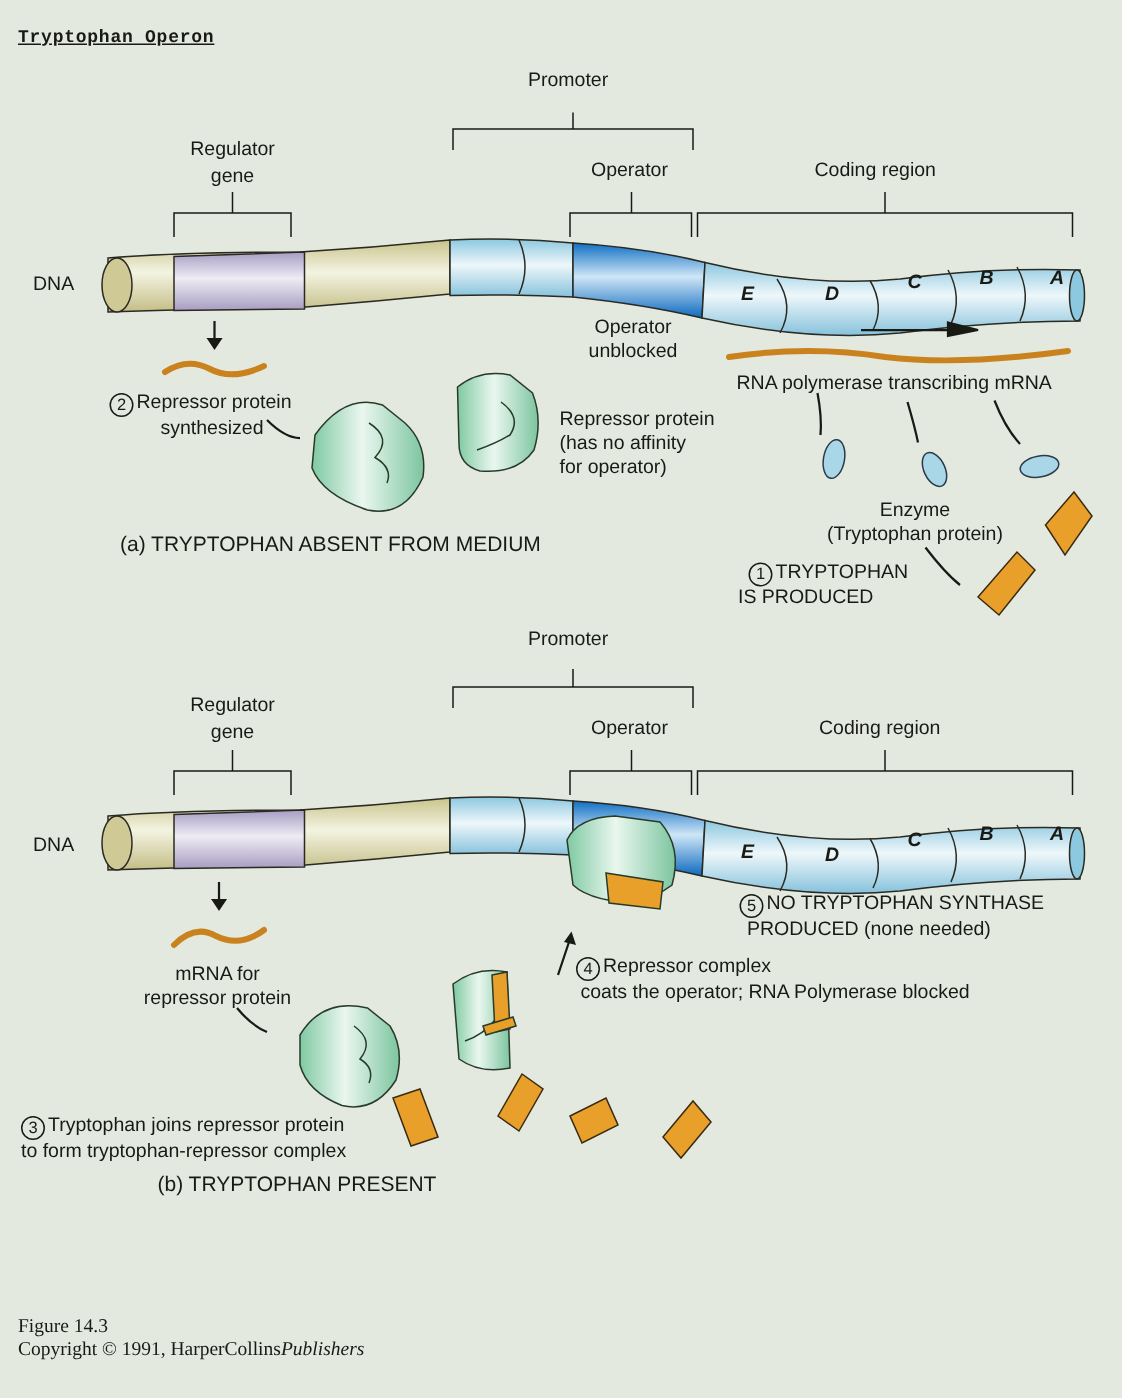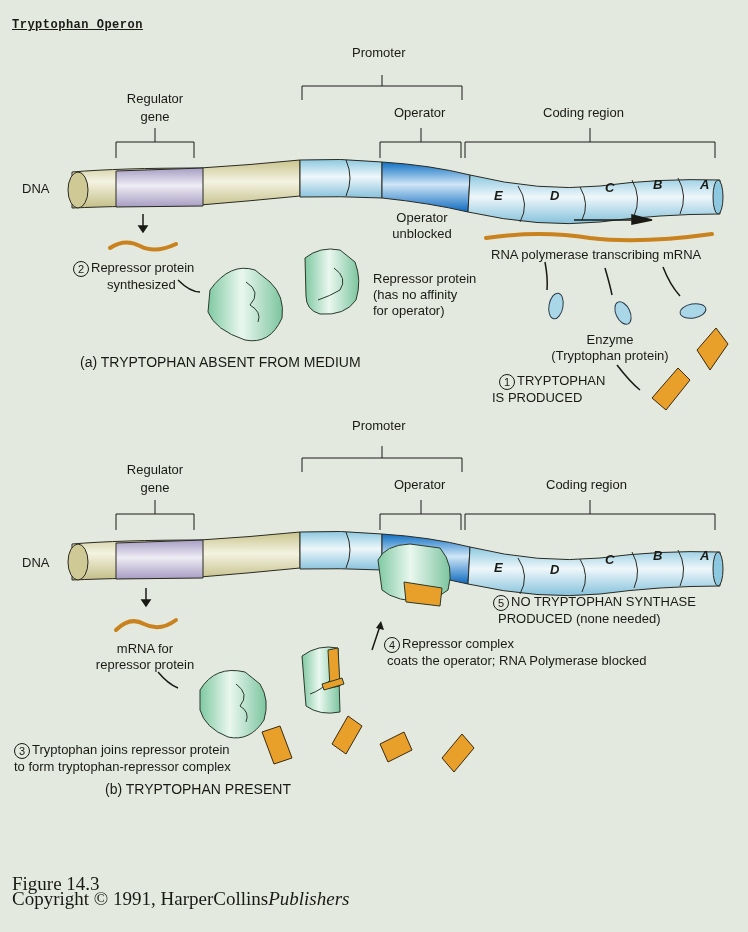--- a/index.html
+++ b/index.html
@@ -1,20 +1,20 @@
 <!DOCTYPE html>
 <html><head>
 <meta charset="utf-8">
 <style>
   html,body{margin:0;padding:0;}
   body{width:748px;height:932px;background:#e3e9df;position:relative;overflow:hidden;font-family:"Liberation Sans",sans-serif;color:#1a1a14;}
   .lbl{position:absolute;font-size:13px;line-height:16px;white-space:nowrap;}
   .ctr{text-align:center;}
   .title{position:absolute;left:12px;top:18px;font-family:Liberation Mono, monospace;font-weight:bold;font-size:12px;text-decoration:underline;letter-spacing:0.5px;}
-  .caption{position:absolute;left:12px;top:876px;font-family:"Liberation Serif",serif;font-size:19px;line-height:15px;}
+  .caption{position:absolute;left:12px;top:876px;font-family:"Liberation Serif",serif;font-size:13px;line-height:15px;}
   .caption i{font-style:italic;}
   .circ{display:inline-block;width:14px;height:14px;border:1.2px solid #1a1a14;border-radius:50%;font-size:11px;line-height:14px;text-align:center;margin-right:2px;vertical-align:-1px;}
   svg{position:absolute;left:0;top:0;}
 </style>
 </head>
 <body>
 
 <div class="title">Tryptophan Operon</div>
 
 <svg width="748" height="932" viewBox="0 0 748 932">

